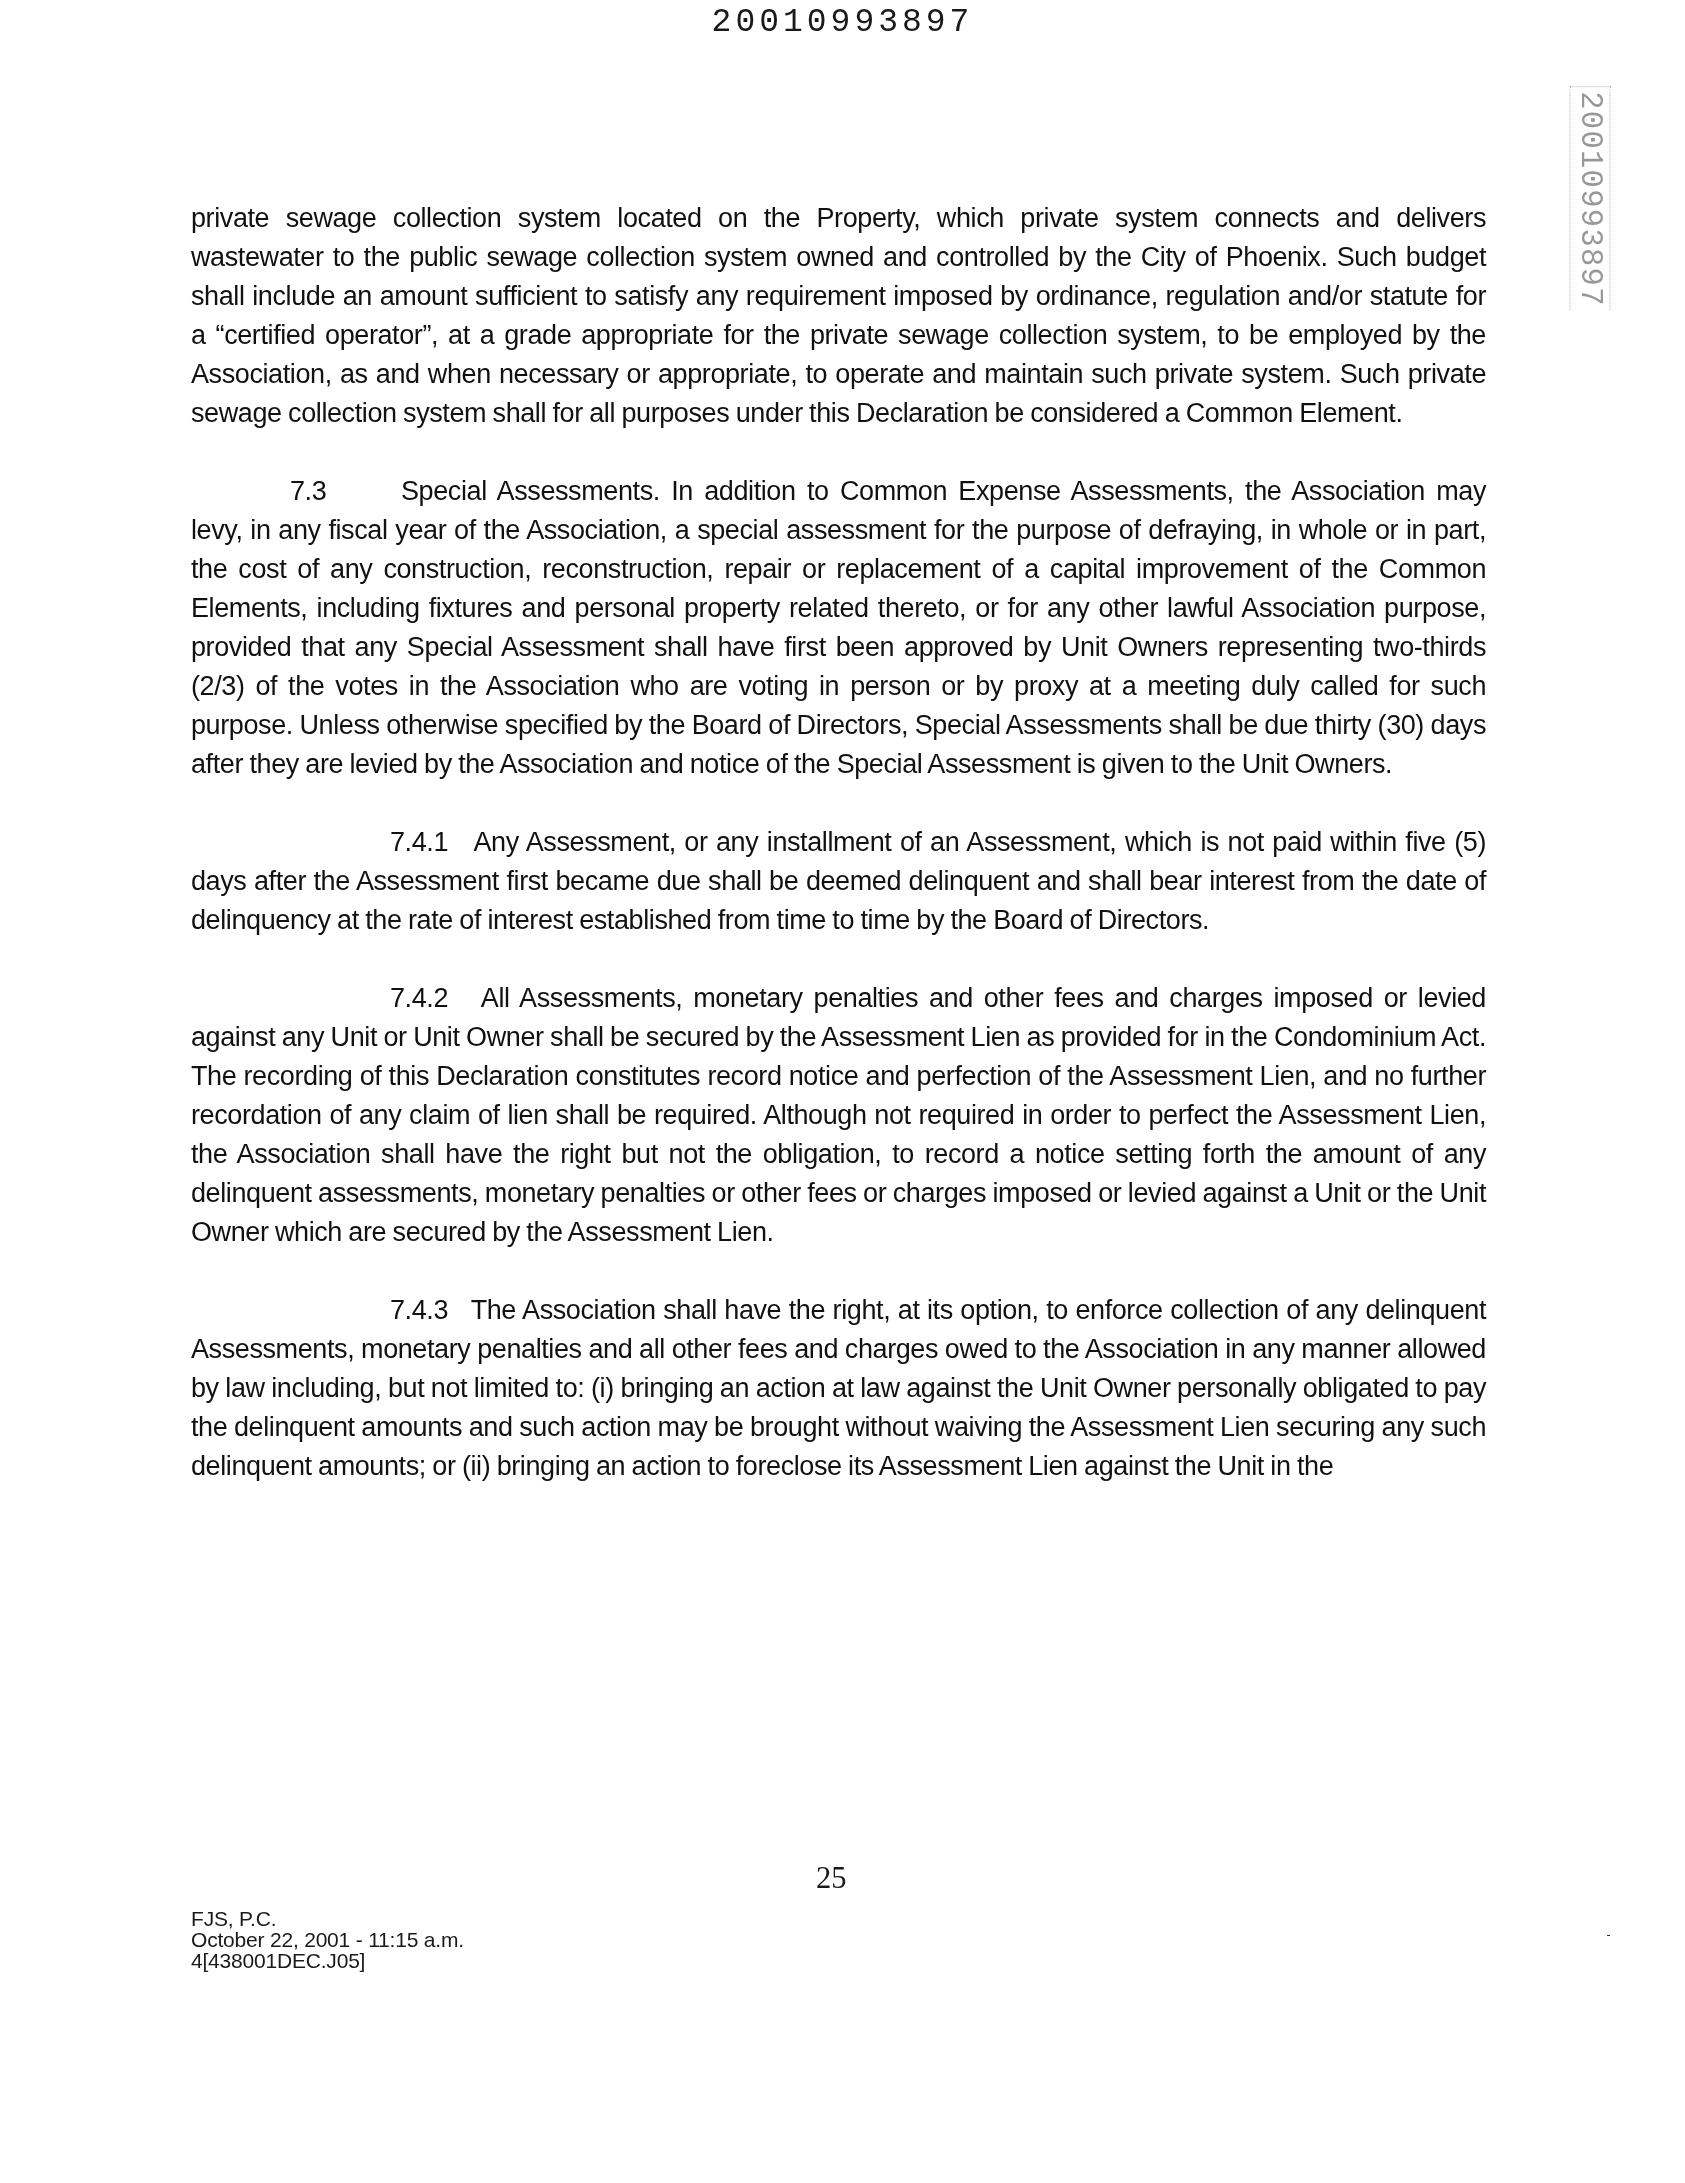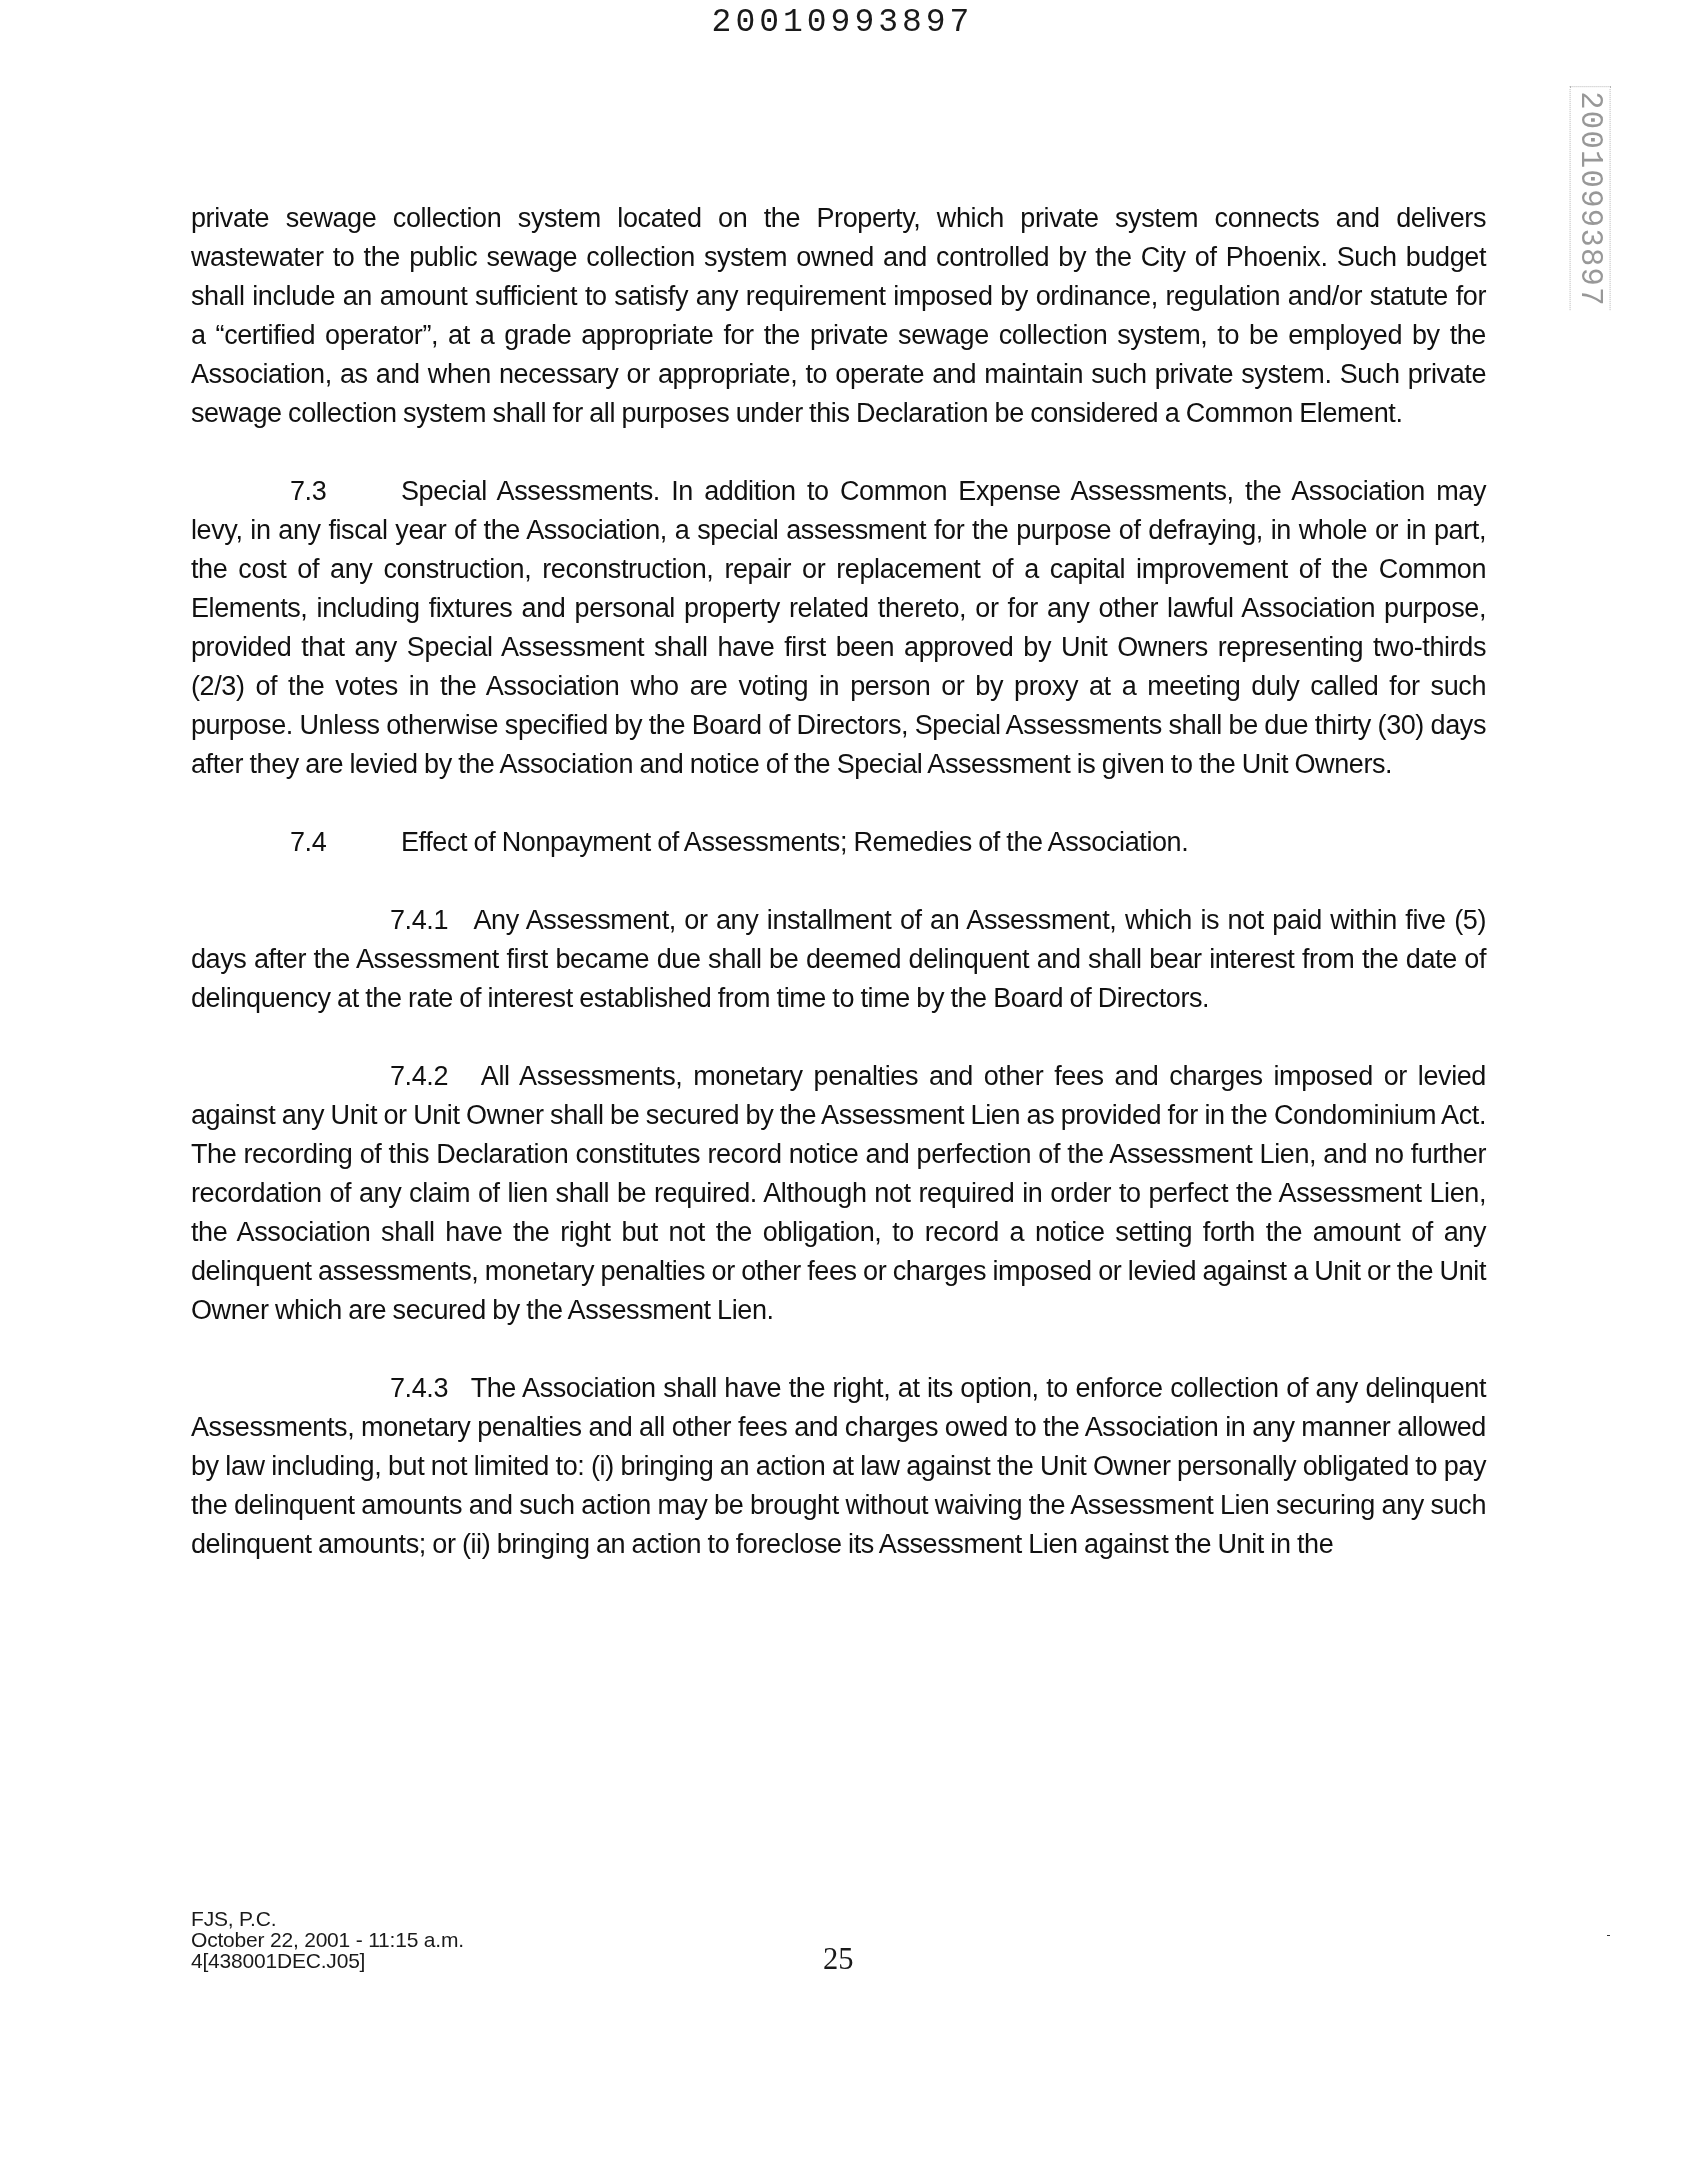--- a/index.html
+++ b/index.html
@@ -86,25 +86,24 @@
       left: 191px;
       top: 1908px;
       font-size: 21px;
       line-height: 21px;
       color: #1a1a1a;
       letter-spacing: -0.2px;
     }
     .page-number {
       position: absolute;
       left: 816px;
-      top: 1942px;
+      top: 1861px;
       font-family: "Liberation Serif", "DejaVu Serif", serif;
       font-size: 30.5px;
       color: #1a1a1a;
-      margin-left: 7px;
     }
     .tiny-dot {
       position: absolute;
       left: 1607px;
       top: 1935px;
       width: 2.6px;
       height: 1.3px;
       background: #333;
     }
   </style>
@@ -116,21 +115,20 @@
 <div class="margin-stamp">
   <span>20010993897</span>
 </div>
 
 <div class="page-body">
 
   <p class="para">private sewage collection system located on the Property, which private system connects and delivers wastewater to the public sewage collection system owned and controlled by the City of Phoenix.  Such budget shall include an amount sufficient to satisfy any requirement imposed by ordinance, regulation and/or statute for a “certified operator”, at a grade appropriate for the private sewage collection system, to be employed by the Association, as and when necessary or appropriate, to operate and maintain such private system.  Such private sewage collection system shall for all purposes under this Declaration be considered a Common Element.</p>
 
   <p class="para"><span class="sec-num">7.3</span><span class="u">Special Assessments</span><span>.</span><span> In addition to Common Expense Assessments, the Association may levy, in any fiscal year of the Association, a special assessment for the purpose of defraying, in whole or in part, the cost of any construction, reconstruction, repair or replacement of a capital improvement of the Common Elements, including fixtures and personal property related thereto, or for any other lawful Association purpose, provided that any Special Assessment shall have first been approved by Unit Owners representing two-thirds (2/3) of the votes in the Association who are voting in person or by proxy at a meeting duly called for such purpose. Unless otherwise specified by the Board of Directors, Special Assessments shall be due thirty (30) days after they are levied by the Association and notice of the Special Assessment is given to the Unit Owners.</span></p>
 
-  <p class="para heading-line"><span class="sec-num">7.4</span><span class="u">Effect of Nonpayment of Assessments; Remedies of the Association</span><span>.</span></p>
 
   <p class="para"><span class="sub-num-inline">7.4.1</span>&nbsp;&nbsp;&nbsp;<span>Any Assessment, or any installment of an Assessment, which is not paid within five (5) days after the Assessment first became due shall be deemed delinquent and shall bear interest from the date of delinquency at the rate of interest established from time to time by the Board of Directors.</span></p>
 
   <p class="para"><span class="sub-num-inline">7.4.2</span>&nbsp;&nbsp;&nbsp;<span>All Assessments, monetary penalties and other fees and charges imposed or levied against any Unit or Unit Owner shall be secured by the Assessment Lien as provided for in the Condominium Act. The recording of this Declaration constitutes record notice and perfection of the Assessment Lien, and no further recordation of any claim of lien shall be required. Although not required in order to perfect the Assessment Lien, the Association shall have the right but not the obligation, to record a notice setting forth the amount of any delinquent assessments, monetary penalties or other fees or charges imposed or levied against a Unit or the Unit Owner which are secured by the Assessment Lien.</span></p>
 
   <p class="para"><span class="sub-num-inline">7.4.3</span>&nbsp;&nbsp;&nbsp;<span>The Association shall have the right, at its option, to enforce collection of any delinquent Assessments, monetary penalties and all other fees and charges owed to the Association in any manner allowed by law including, but not limited to: (i) bringing an action at law against the Unit Owner personally obligated to pay the delinquent amounts and such action may be brought without waiving the Assessment Lien securing any such delinquent amounts; or (ii) bringing an action to foreclose its Assessment Lien against the Unit in the</span></p>
 
 </div>
 
 <div class="footer">

